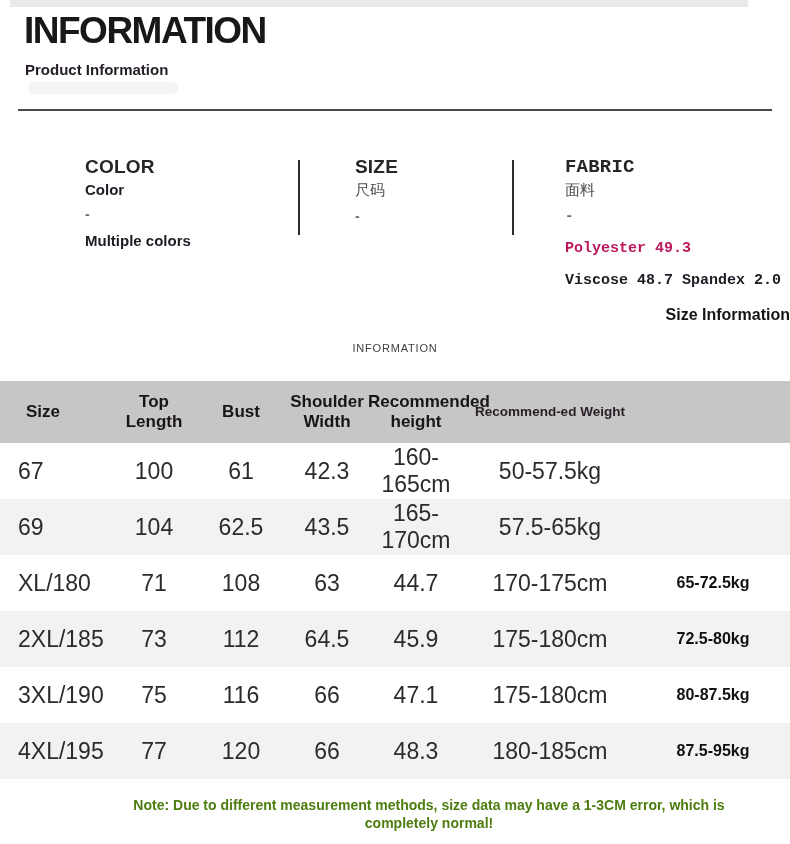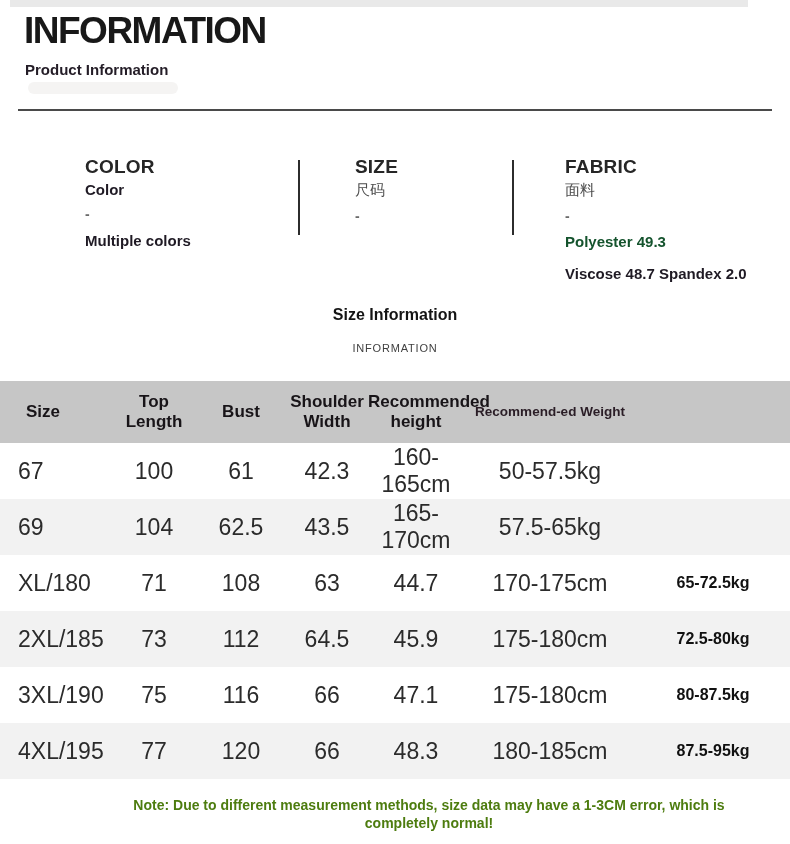--- a/index.html
+++ b/index.html
@@ -30,36 +30,36 @@
     background:#f5f4f3;border-radius:6px;
   }
   .hrule{
     position:absolute;left:18px;top:109px;width:754px;height:2px;
     background:#4a4a4a;
   }
   
   .spec{position:absolute;top:156px;}
   .spec-color{left:85px;}
   .spec-size{left:355px;}
-  .spec-fabric{left:565px;}
+  .spec-fabric{left:565px;font-family:Liberation Mono, monospace;}
   .spec-heading{font-size:19px;font-weight:700;color:#262626;letter-spacing:0.2px;}
   .spec-sub{font-size:15px;font-weight:700;color:#1f1a24;margin-top:3px;}
   .spec-sub.cn{font-weight:400;color:#4c4c4c;font-size:15px;}
   .spec-dash{font-size:14px;font-weight:700;color:#6a6a6a;margin-top:8px;}
   .spec-value{font-size:15px;font-weight:700;color:#1f1a24;margin-top:10px;}
-  .spec-line{font-size:15px;font-weight:700;color:#14532d;margin-top:9px;}
+  .spec-line{font-size:15px;font-weight:700;color:#be185d;margin-top:16px;}
   .spec-line2{font-size:15px;font-weight:700;color:#1f1a24;margin-top:15px;}
   .vdivider{
     position:absolute;top:160px;width:2px;height:75px;background:#2c2c2c;
   }
   .vdivider-1{left:298px;}
   .vdivider-2{left:512px;}
   
   .size-info-title{
-    position:absolute;left:0;top:306px;width:790px;text-align:center;
+    position:absolute;left:0;top:306px;width:790px;text-align:right;
     font-size:16px;font-weight:700;color:#141414;
   }
   .size-info-sub{
     position:absolute;left:0;top:342px;width:790px;text-align:center;
     font-size:11px;font-weight:400;color:#3f3f3f;letter-spacing:0.8px;
   }
   
   .size-table{position:absolute;left:0;top:381px;width:790px;}
   .t-head{
     display:grid;grid-template-columns:112px 84px 90px 82px 96px 172px 154px;

